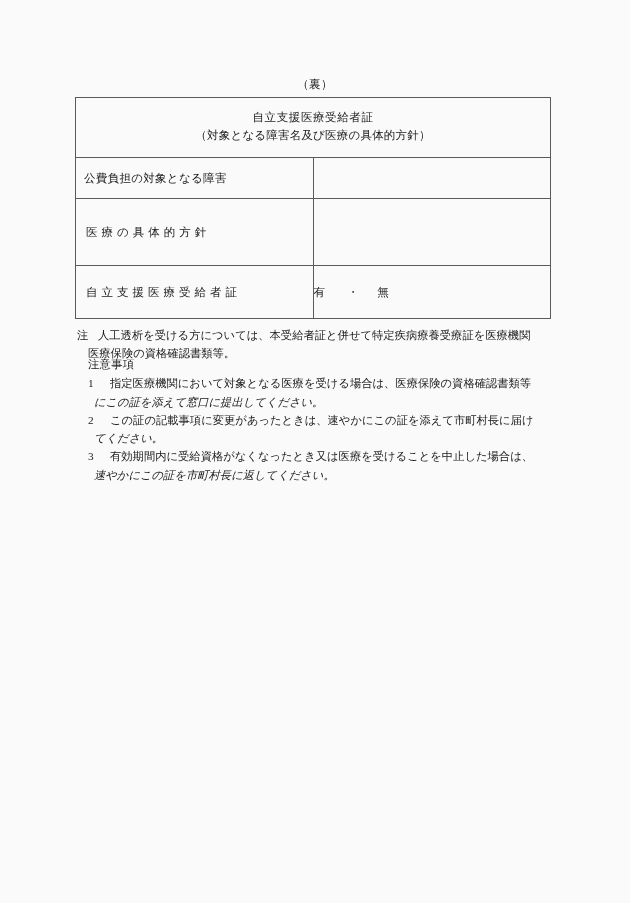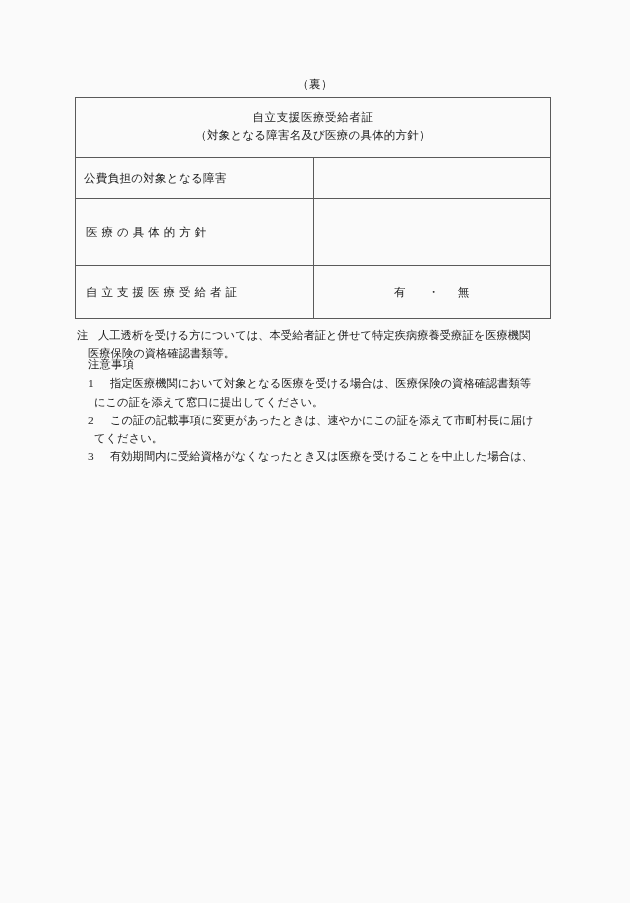--- a/index.html
+++ b/index.html
@@ -76,21 +76,20 @@
   .label-cell .lbl.spread {
     letter-spacing: 4.0px;
     padding-left: 2px;
   }
 
   .row-1 td { height: 40px; }
   .row-2 td { height: 66px; }
   .row-3 td { height: 52px; }
 
   .value-cell {
-    text-align: center;
   }
   .value-cell .choice {
     display: inline-block;
     letter-spacing: 0.3px;
   }
   .value-cell .choice .sep {
     display: inline-block;
     padding: 0 18px;
   }
   .value-cell .choice .gap-r {
@@ -144,20 +143,21 @@
     top: 0;
     width: 14px;
     text-align: left;
     font-size: 11.3px;
   }
   .caution-item .line {
     display: block;
   }
   .caution-item .line.cont {
     margin-left: -16px;
+    font-style: italic;
   }
 </style>
 </head>
 <body>
 
 <div class="page">
 
   <div class="side-caption">（裏）</div>
 
   <table class="cert-table">
@@ -219,16 +219,17 @@
 
     <div class="caution-item">
       <span class="num">2</span>
       <span class="line">この証の記載事項に変更があったときは、速やかにこの証を添えて市町村長に届け</span>
       <span class="line cont">てください。</span>
     </div>
 
     <div class="caution-item">
       <span class="num">3</span>
       <span class="line">有効期間内に受給資格がなくなったとき又は医療を受けることを中止した場合は、</span>
+      <span class="line cont">速やかにこの証を市町村長に返してください。</span>
     </div>
   </div>
 
 </div>
 
 </body></html>

